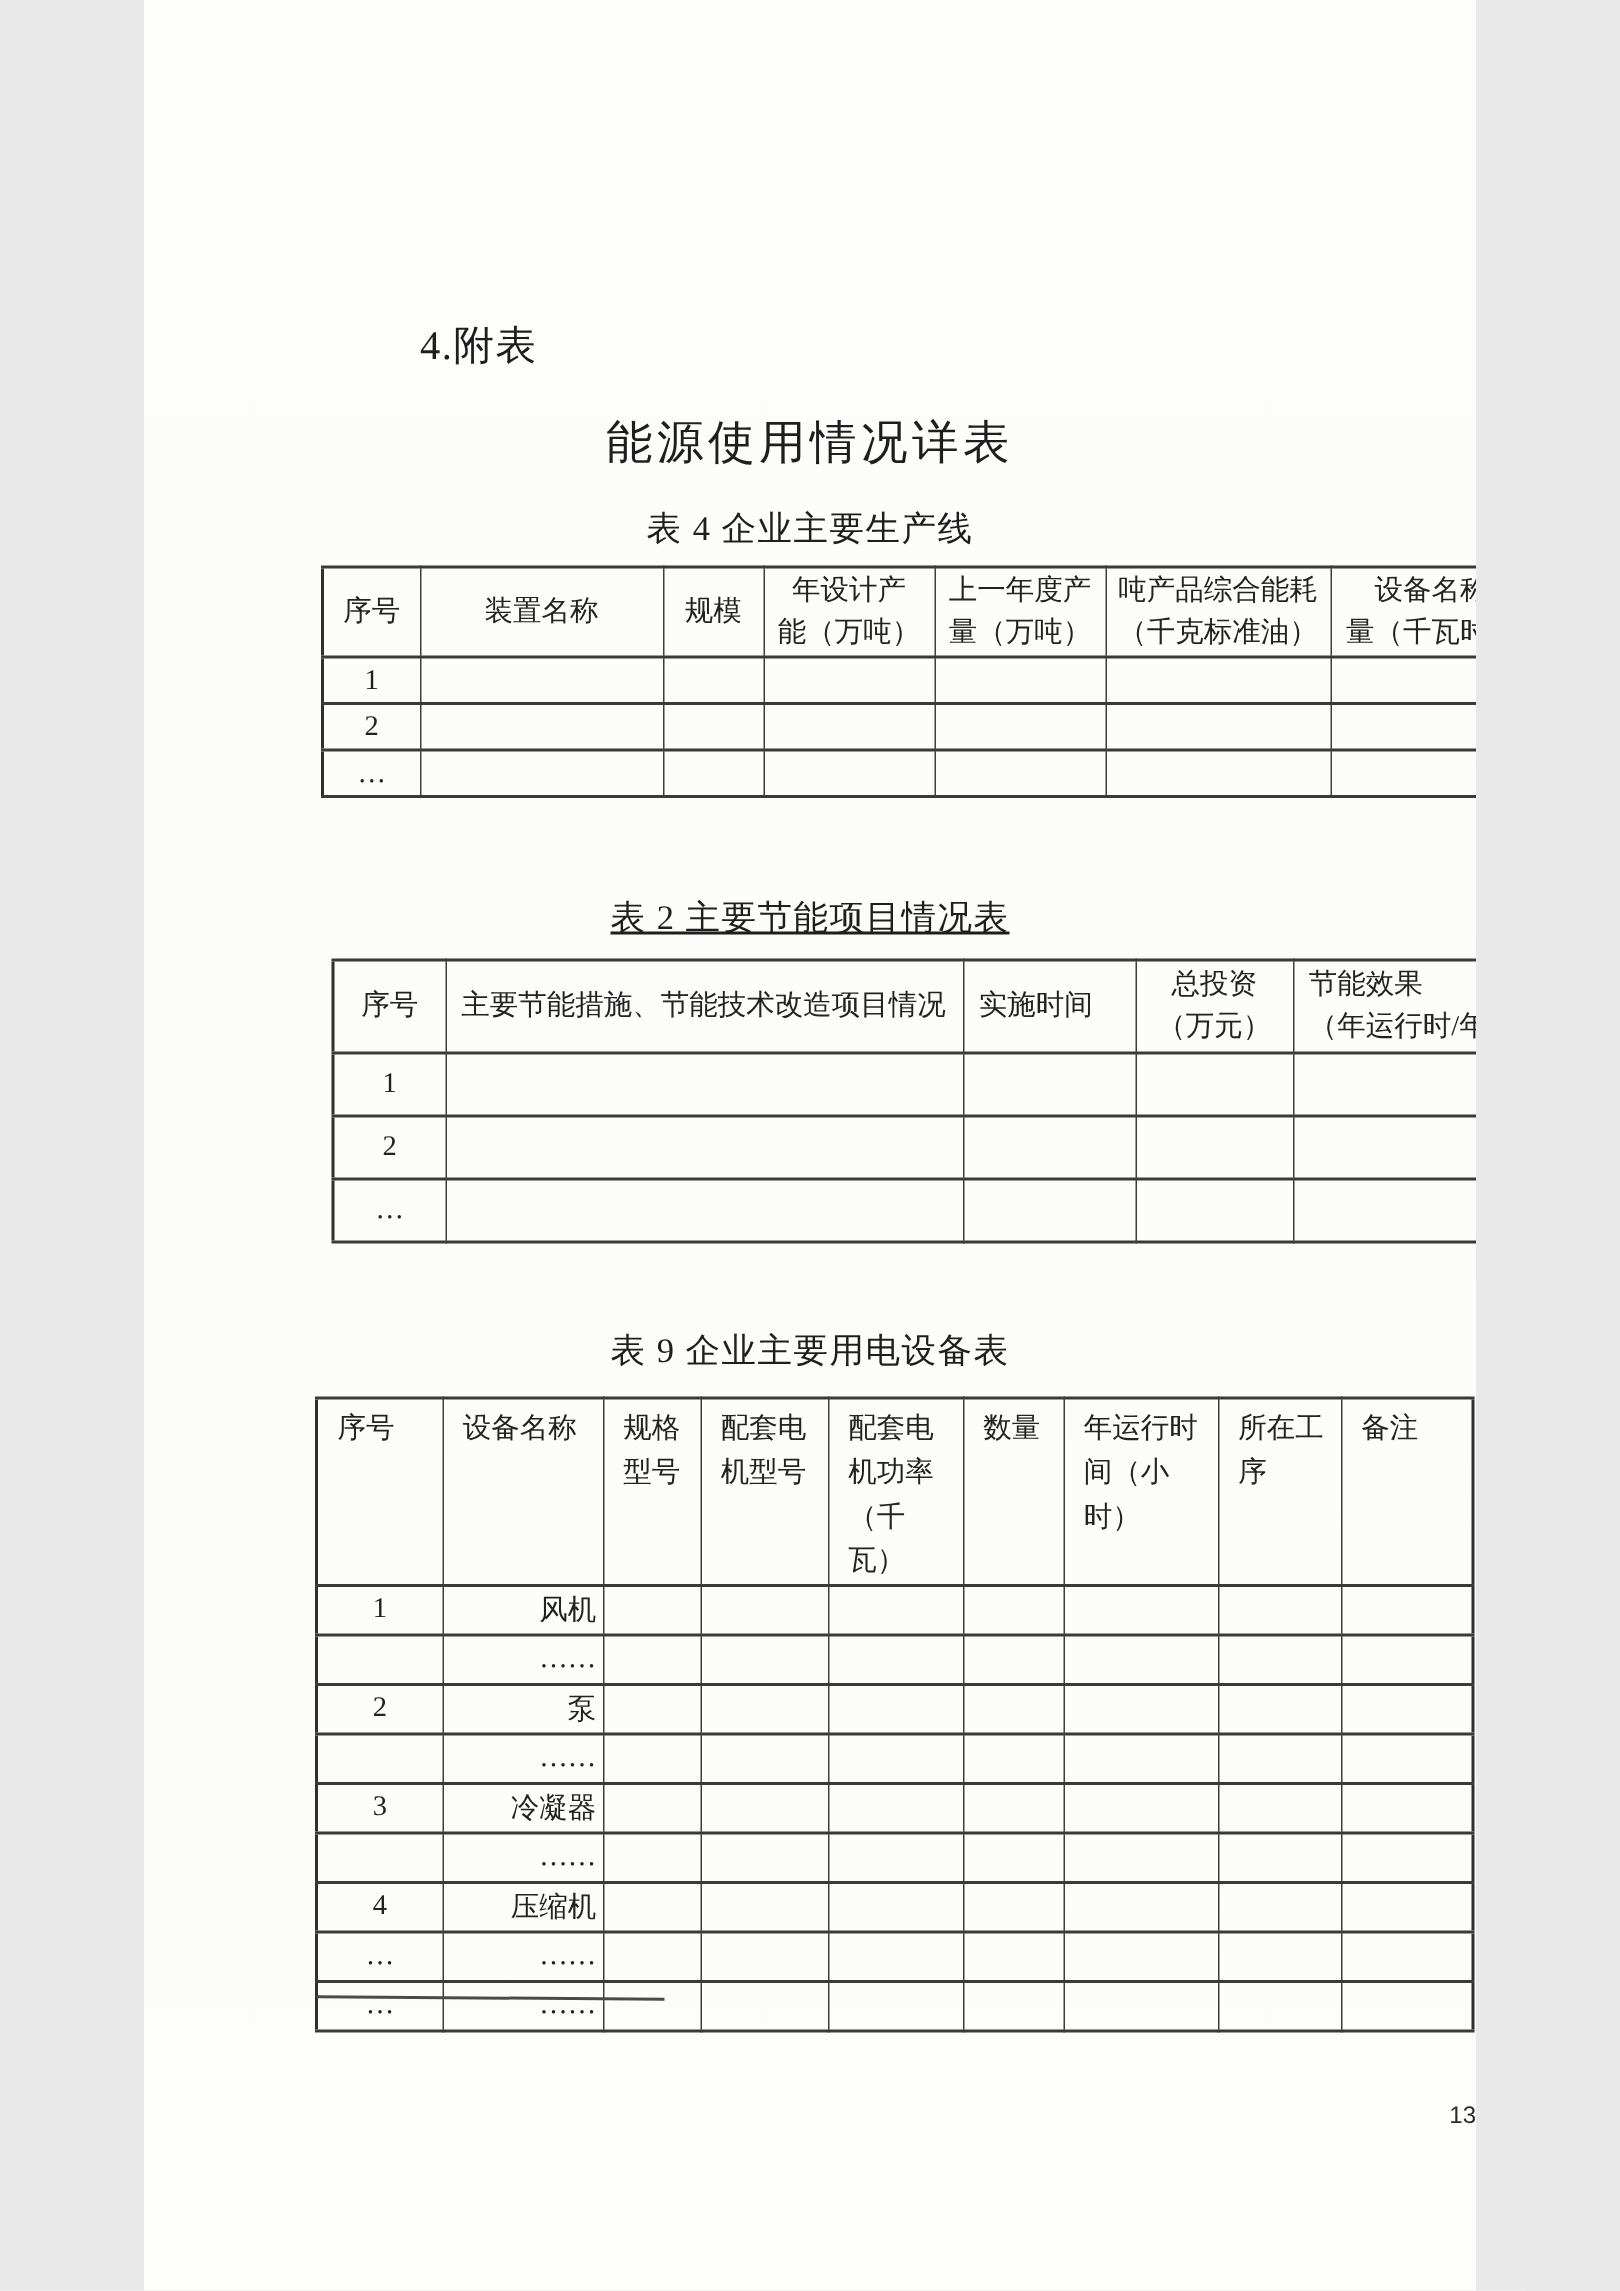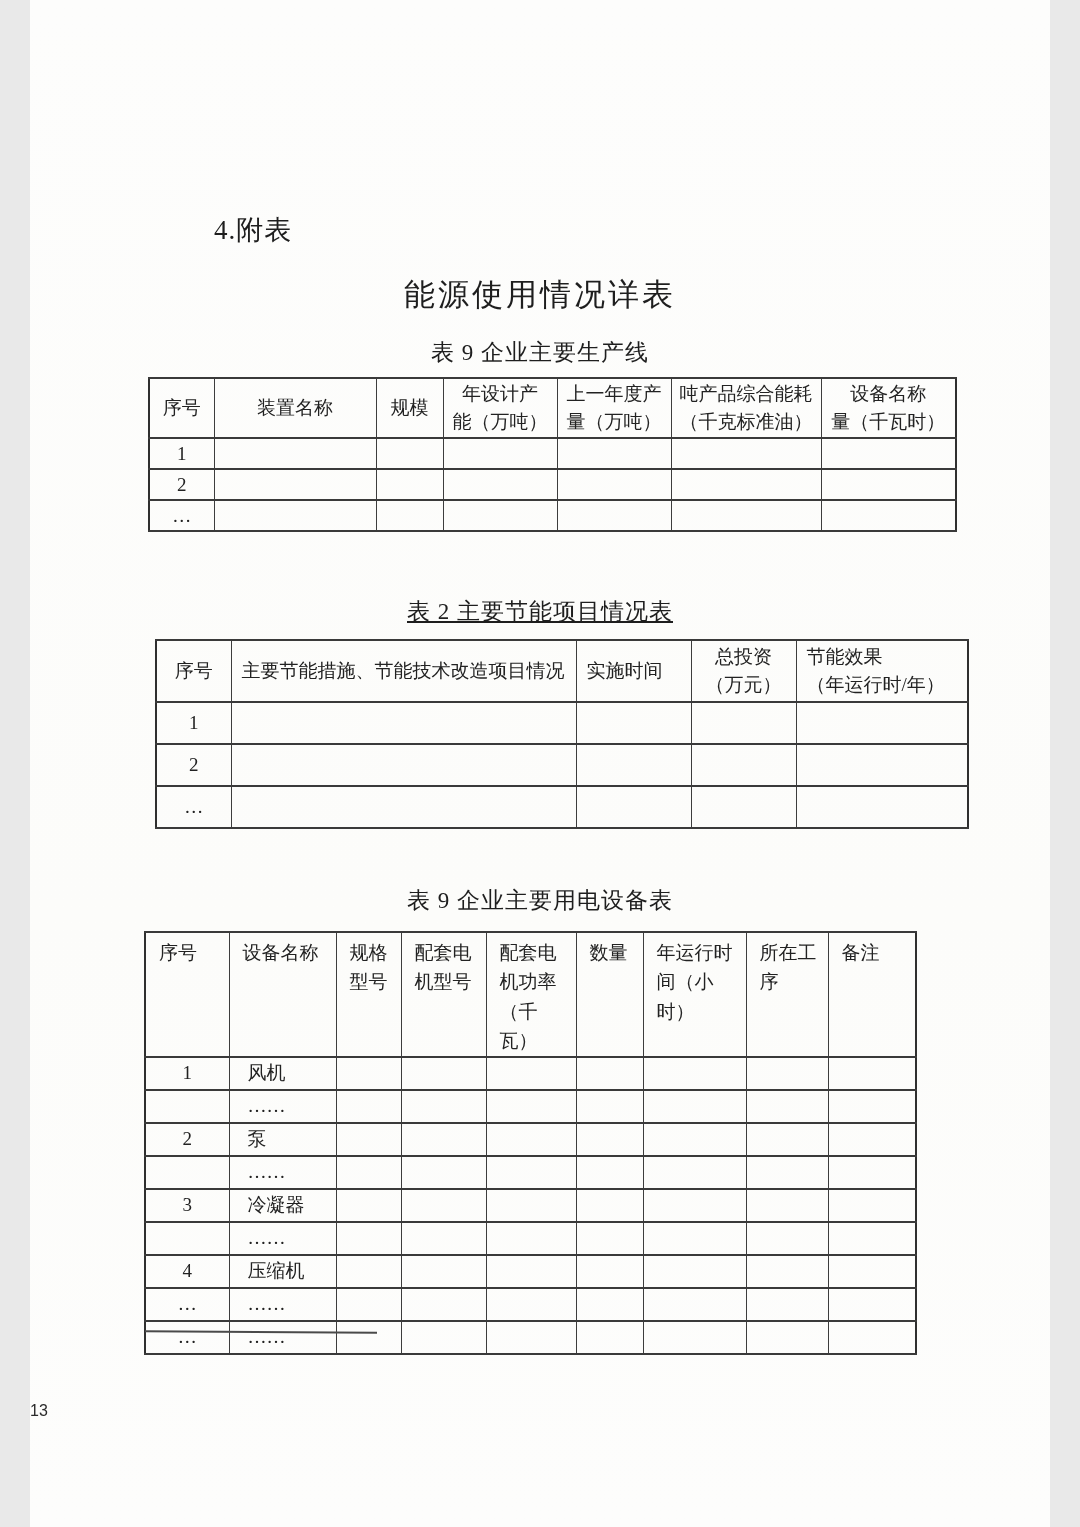--- a/index.html
+++ b/index.html
@@ -1,19 +1,19 @@
 <!DOCTYPE html>
 <html><head>
 <meta charset="utf-8">
 <style>
   * { margin: 0; padding: 0; box-sizing: border-box; }
   html, body { background: #e9e9e9; }
   .page {
     position: relative;
-    width: 1020px;
+    width: 888px;
     height: 1527px;
     margin: 0 auto;
     background: #fdfdfc;
     background-image: linear-gradient(180deg, #fdfdfc 0%, #fcfcfa 60%, #fdfdfc 100%);
     font-family: "Liberation Serif", "DejaVu Serif", serif;
     color: #1e1e1e;
     overflow: hidden;
   }
   .section-heading {
     position: absolute;
@@ -81,52 +81,52 @@
 
   #table3 { left: 114px; top: 931px; width: 771px; }
   #table3 thead tr { height: 90px; }
   #table3 tbody tr { height: 33px; }
   #table3 th {
     text-align: left;
     vertical-align: top;
     padding: 5px 4px 0 13px;
     line-height: 1.55;
   }
-  #table3 td:nth-child(2) { text-align: left; padding-left: 18px; }
+  #table3 td:nth-child(2) { text-align: right; padding-left: 18px; }
 
   .footnote-rule {
     position: absolute;
     left: 115px;
     top: 1331px;
     width: 232px;
     height: 2px;
     background: #4a4a4a;
     transform: rotate(0.4deg);
   }
   .page-number {
     position: absolute;
     left: 0;
     top: 1402px;
     width: 100%;
-    text-align: left;
+    text-align: right;
     font-family: "Liberation Sans", "DejaVu Sans", sans-serif;
     font-size: 16px;
     color: #2b2b2b;
   }
 </style>
 </head>
 <body>
 
 <div class="page">
 
   <div class="section-heading">4.附表</div>
 
   <h1 class="doc-title">能源使用情况详表</h1>
 
-  <h2 class="tbl-title" id="t1-title">表 9 企业主要生产线</h2>
+  <h2 class="tbl-title" id="t1-title">表 4 企业主要生产线</h2>
   <table class="tbl" id="table1">
     <colgroup>
       <col style="width:65px">
         <col style="width:162px">
         <col style="width:67px">
       <col style="width:114px">
         <col style="width:114px">
         <col style="width:150px">
       <col style="width:135px">
     </colgroup>

